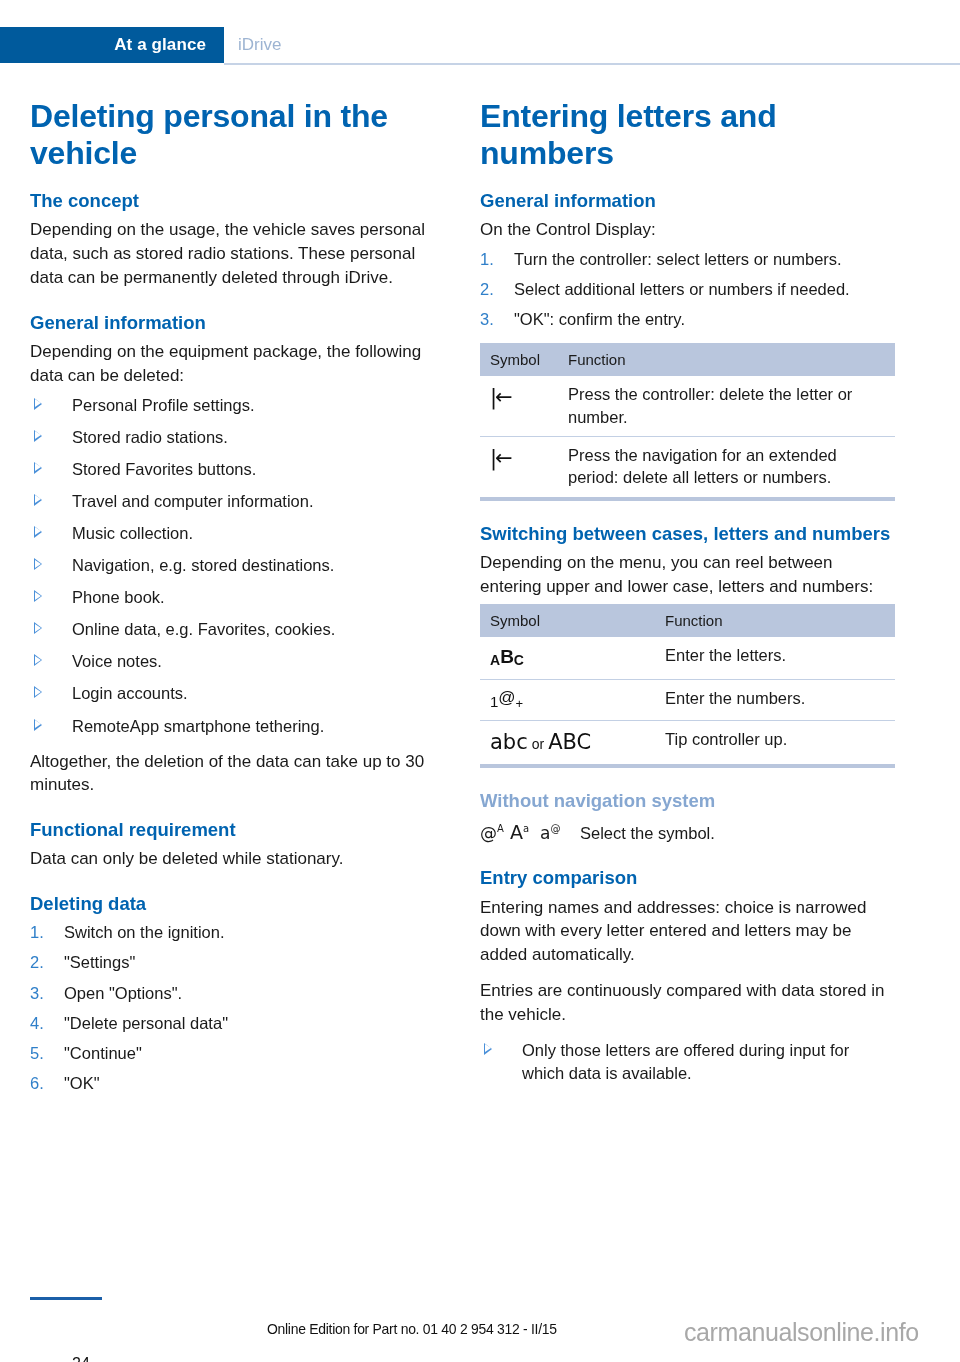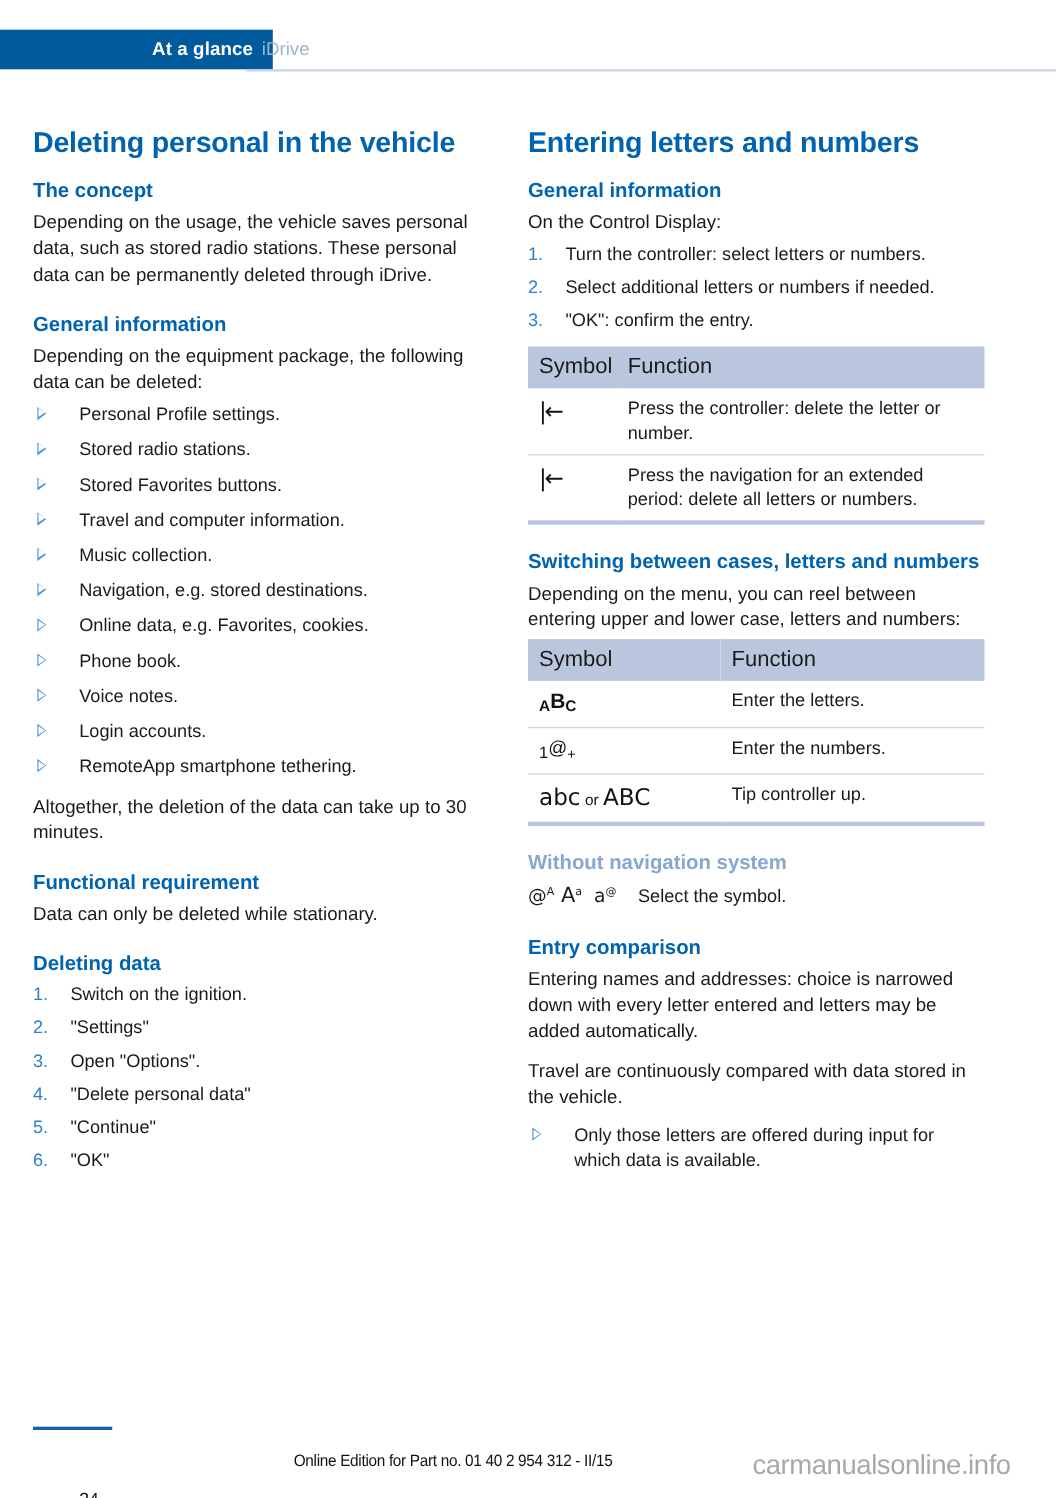--- a/index.html
+++ b/index.html
@@ -20,21 +20,21 @@
   
   .header {
     position: absolute;
     top: 27px; left: 0;
     width: 960px;
     height: 38px;
   }
   .header-tab-active {
     position: absolute;
     left: 0; top: 0;
-    width: 248px; height: 36px;
+    width: 224px; height: 36px;
     background: #005a9c;
     color: #ffffff;
     font-size: 17px;
     font-weight: bold;
     display: flex;
     align-items: center;
     justify-content: flex-end;
     padding-right: 18px;
     letter-spacing: 0.1px;
   }
@@ -59,22 +59,22 @@
   .col {
     position: absolute;
     top: 98px;
     width: 415px;
   }
   .col-left  { left: 30px; }
   .col-right { left: 480px; }
 
   
   h1.title {
-    margin: 16px 0 18px 0;
-    font-size: 26px;
+    margin: 0 0 18px 0;
+    font-size: 32px;
     line-height: 1.16;
     font-weight: bold;
     color: #0063b0;
     letter-spacing: -0.2px;
   }
   h2.section {
     margin: 22px 0 6px 0;
     font-size: 18.5px;
     line-height: 1.2;
     font-weight: bold;
@@ -138,21 +138,21 @@
 
   
   table.sym {
     width: 415px;
     border-collapse: collapse;
     margin: 6px 0 14px 0;
   }
   table.sym thead th {
     background: #b9c6dd;
     color: #1a1a1a;
-    font-size: 20px;
+    font-size: 15px;
     font-weight: normal;
     text-align: left;
     padding: 7px 4px 8px 10px;
     height: 33px;
   }
   table.sym tbody td {
     border-bottom: 1.5px solid #c3d0e4;
     padding: 7px 4px 8px 10px;
     font-size: 16.5px;
     line-height: 1.35;
@@ -269,22 +269,22 @@
     <h2 class="section">General information</h2>
     <p class="body tight">Depending on the equipment package, the following data can be deleted:</p>
 
     <ul class="bullets">
       <li><span class="tri"></span><span>Personal Profile settings.</span></li>
       <li><span class="tri"></span><span>Stored radio stations.</span></li>
       <li><span class="tri"></span><span>Stored Favorites buttons.</span></li>
       <li><span class="tri"></span><span>Travel and computer information.</span></li>
       <li><span class="tri"></span><span>Music collection.</span></li>
       <li><span class="tri"></span><span>Navigation, e.g. stored destinations.</span></li>
+      <li><span class="tri"></span><span>Phone book.</span></li>
       <li><span class="tri"></span><span>Online data, e.g. Favorites, cookies.</span></li>
-      <li><span class="tri"></span><span>Phone book.</span></li>
       <li><span class="tri"></span><span>Voice notes.</span></li>
       <li><span class="tri"></span><span>Login accounts.</span></li>
       <li><span class="tri"></span><span>RemoteApp smartphone tethering.</span></li>
     </ul>
 
     <p class="body">Altogether, the deletion of the data can take up to 30 minutes.</p>
 
     <h2 class="section">Functional requirement</h2>
     <p class="body">Data can only be deleted while stationary.</p>
 
@@ -369,21 +369,21 @@
     <h2 class="section light">Without navigation system</h2>
     <div class="symrow">
       <span class="s">@<sup>A</sup></span>
       <span class="s"><span class="bigA">A</span><sup>a</sup></span>
       <span class="s">a<sup>@</sup></span>
       <span class="txt">Select the symbol.</span>
     </div>
 
     <h2 class="section">Entry comparison</h2>
     <p class="body">Entering names and addresses: choice is narrowed down with every letter entered and letters may be added automatically.</p>
-    <p class="body">Travel are continuously compared with data stored in the vehicle.</p>
+    <p class="body">Entries are continuously compared with data stored in the vehicle.</p>
 
     <ul class="bullets">
       <li><span class="tri"></span><span>Only those letters are offered during input for which data is available.</span></li>
     </ul>
   </div>
 
   <div class="footer-rule"></div>
   <div class="footer-page">24</div>
   <div class="footer-note">Online Edition for Part no. 01 40 2 954 312 - II/15</div>
   <div class="watermark">carmanualsonline.info</div>

